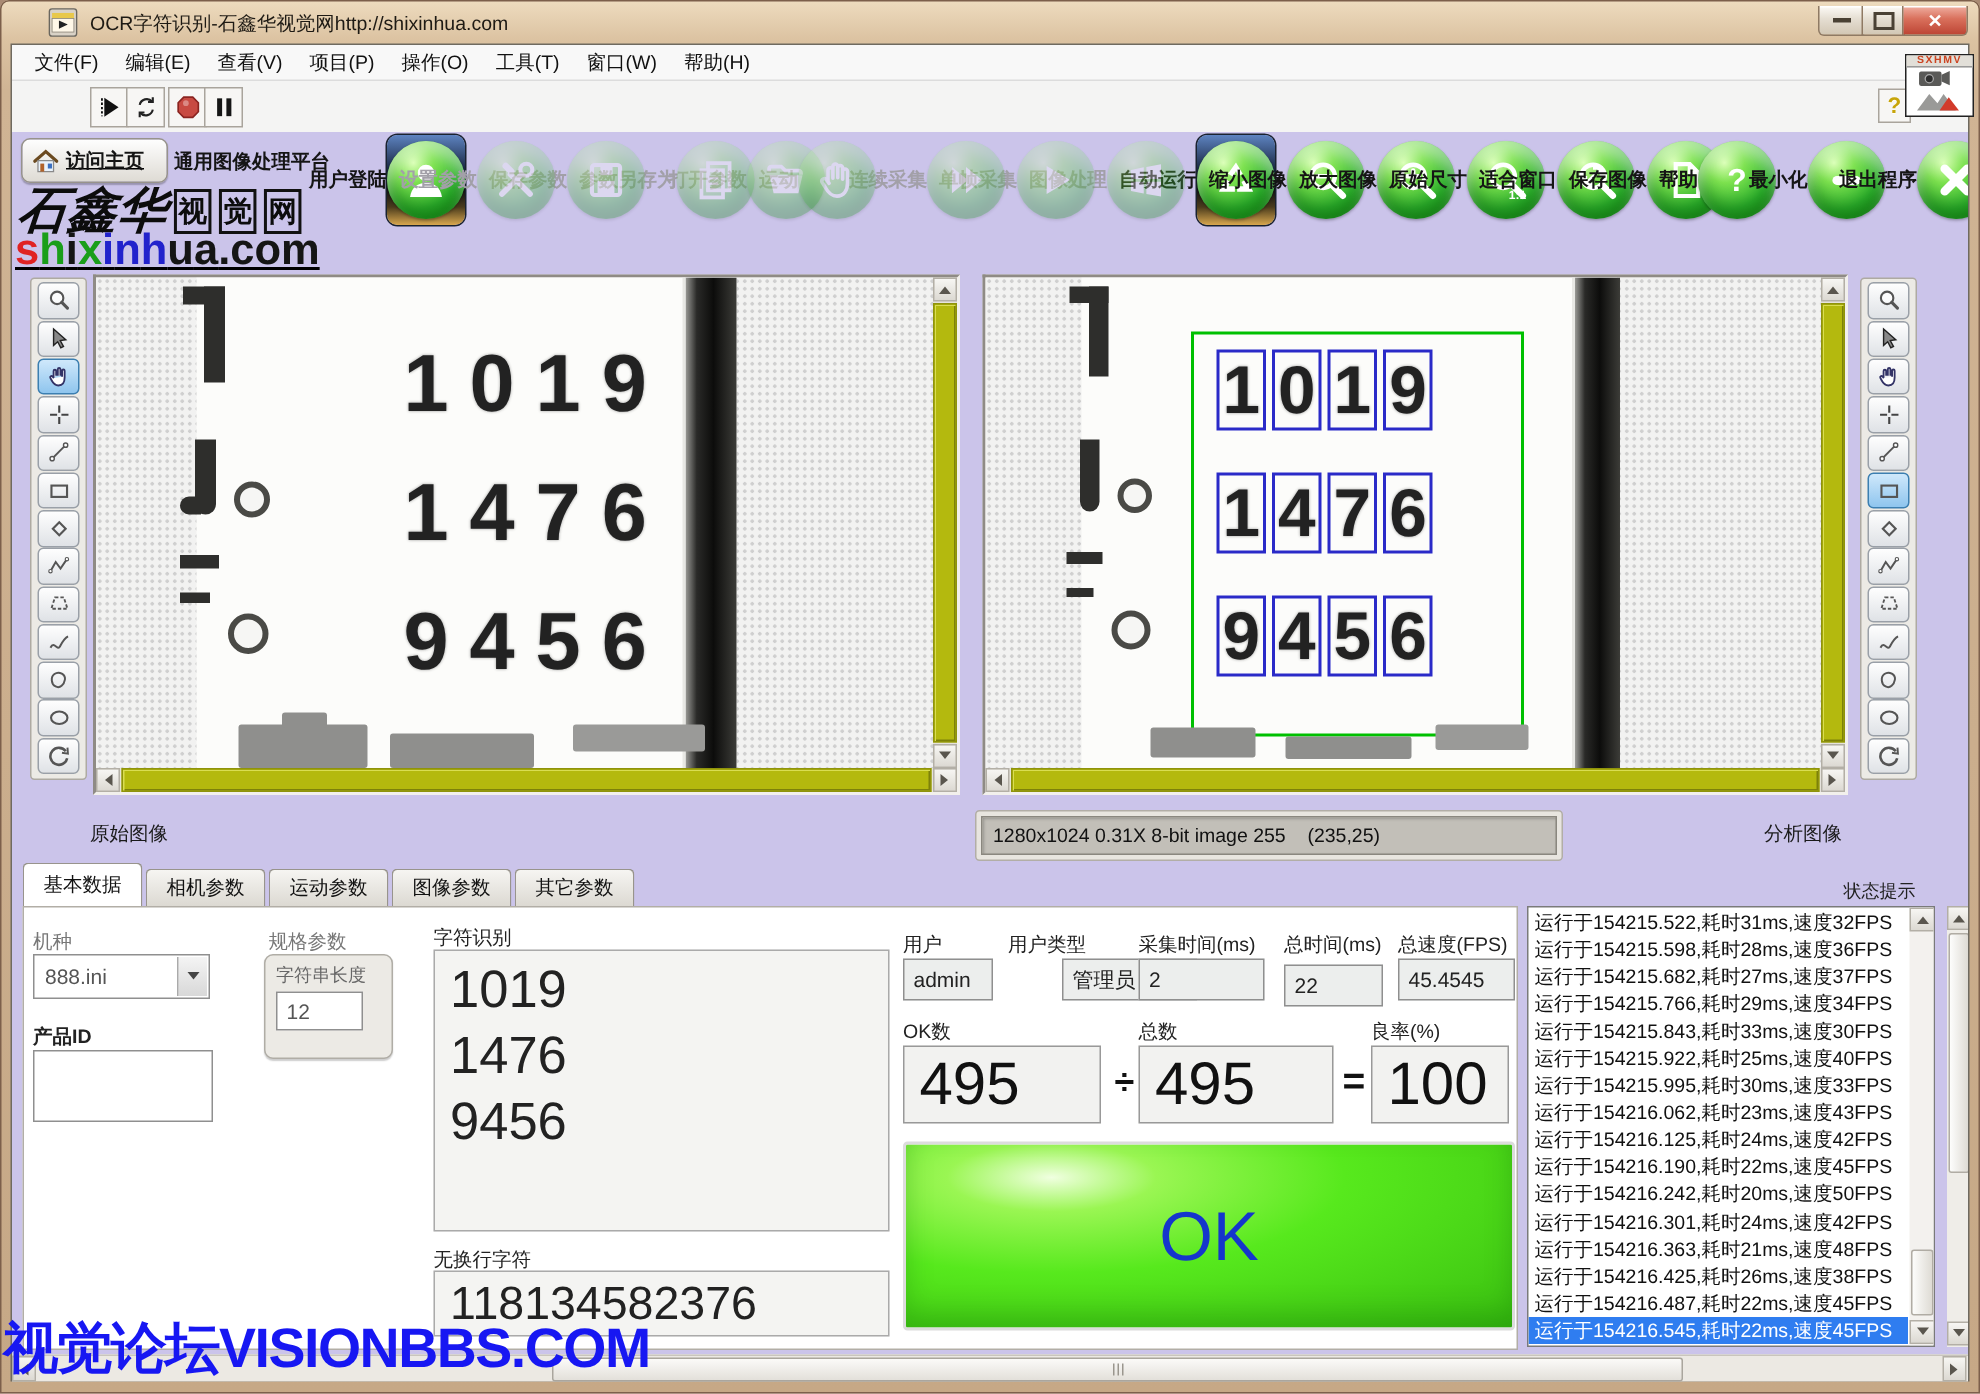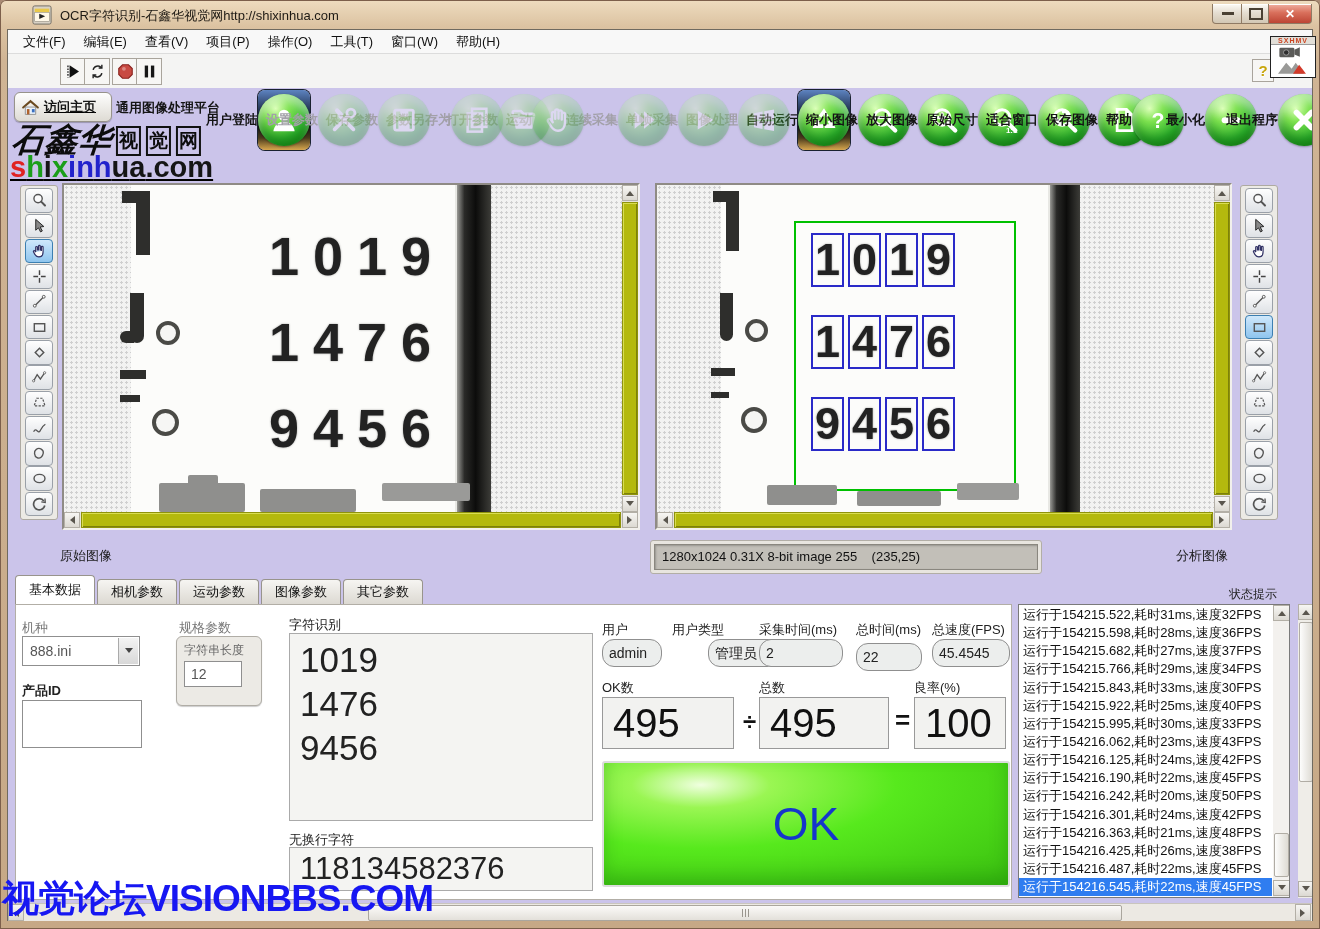--- a/index.html
+++ b/index.html
@@ -79,21 +79,21 @@
   
   #tabs{display:flex;align-items:flex-end;height:24px;}
   .tab{padding:3px 13px 3px;margin-right:2px;font-size:13px;color:#111;background:linear-gradient(180deg,#f6f5f2,#dcd9d2);
        border:1px solid #98948c;border-bottom:none;border-radius:4px 4px 0 0;}
   .tab.active{background:#fff;padding:5px 13px;position:relative;z-index:3;}
   #status-hint{font-size:12px;color:#222;}
   #page{background:#fff;border:1px solid #b2aea6;box-sizing:border-box;}
   .flabel{position:absolute;font-size:13px;color:#777;}
   .flabel.dark{color:#222;}
   .inbox{position:absolute;background:#fff;border:1px solid #8f8f8f;box-sizing:border-box;font-size:14px;color:#222;}
-  .graybox{background:#eceeed;border-radius:12px;}
+  .graybox{background:#eceeed;}
   .combo-arrow{position:absolute;right:1px;top:1px;bottom:1px;width:19px;background:linear-gradient(180deg,#f4f4f4,#d8d8d8);border-left:1px solid #aaa;display:flex;align-items:center;justify-content:center;}
   .bigval{position:absolute;background:#f2f2f0;border:1px solid #999;box-sizing:border-box;font-size:40px;color:#111;padding-left:10px;display:flex;align-items:center;}
   #ok-btn{position:absolute;border:2px solid #dcdcdc;border-radius:3px;
           background:radial-gradient(ellipse at 24% 18%,#f0ffe0 0%,#9af653 16%,#57e91d 45%,#3abf10 100%);
           display:flex;align-items:center;justify-content:center;font-size:46px;color:#1536cc;box-shadow:inset 0 -10px 18px rgba(0,90,0,.25);}
   
   #loglist{background:#fff;border:1px solid #7a7a7a;box-sizing:border-box;overflow:hidden;}
   .log-item{height:18.15px;font-size:13px;line-height:18px;color:#111;padding-left:4px;white-space:nowrap;}
   .log-item.sel{background:#2f7df0;color:#fff;}
   

